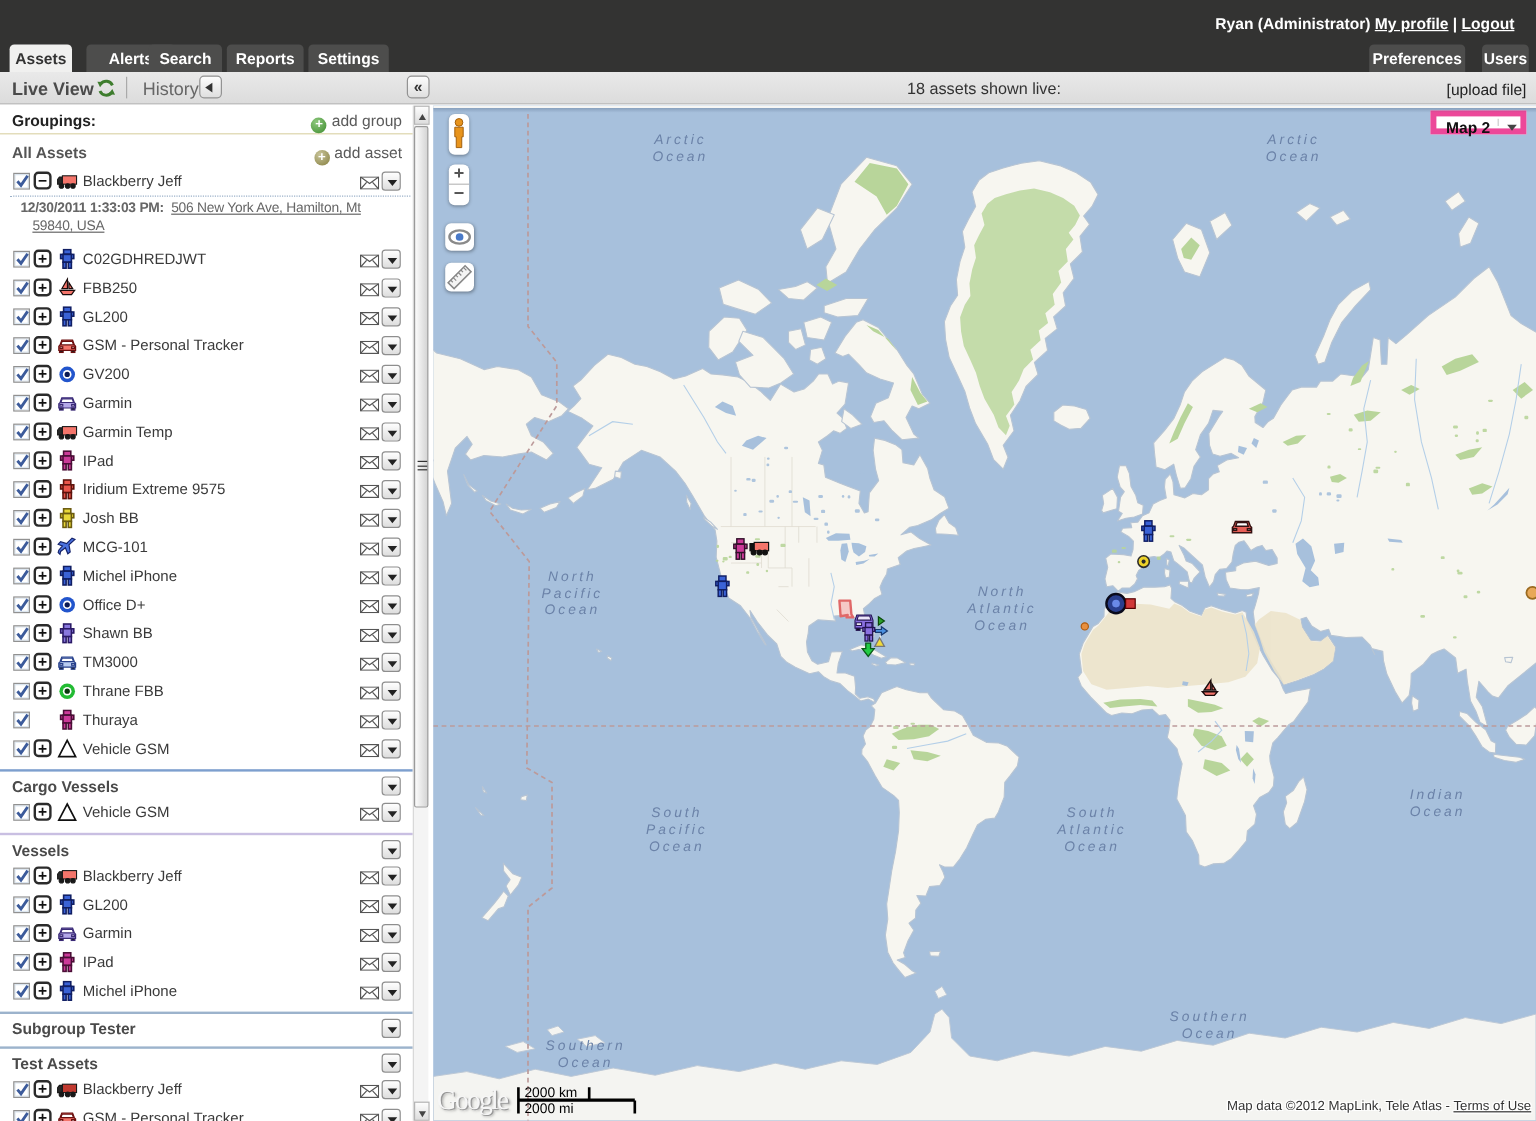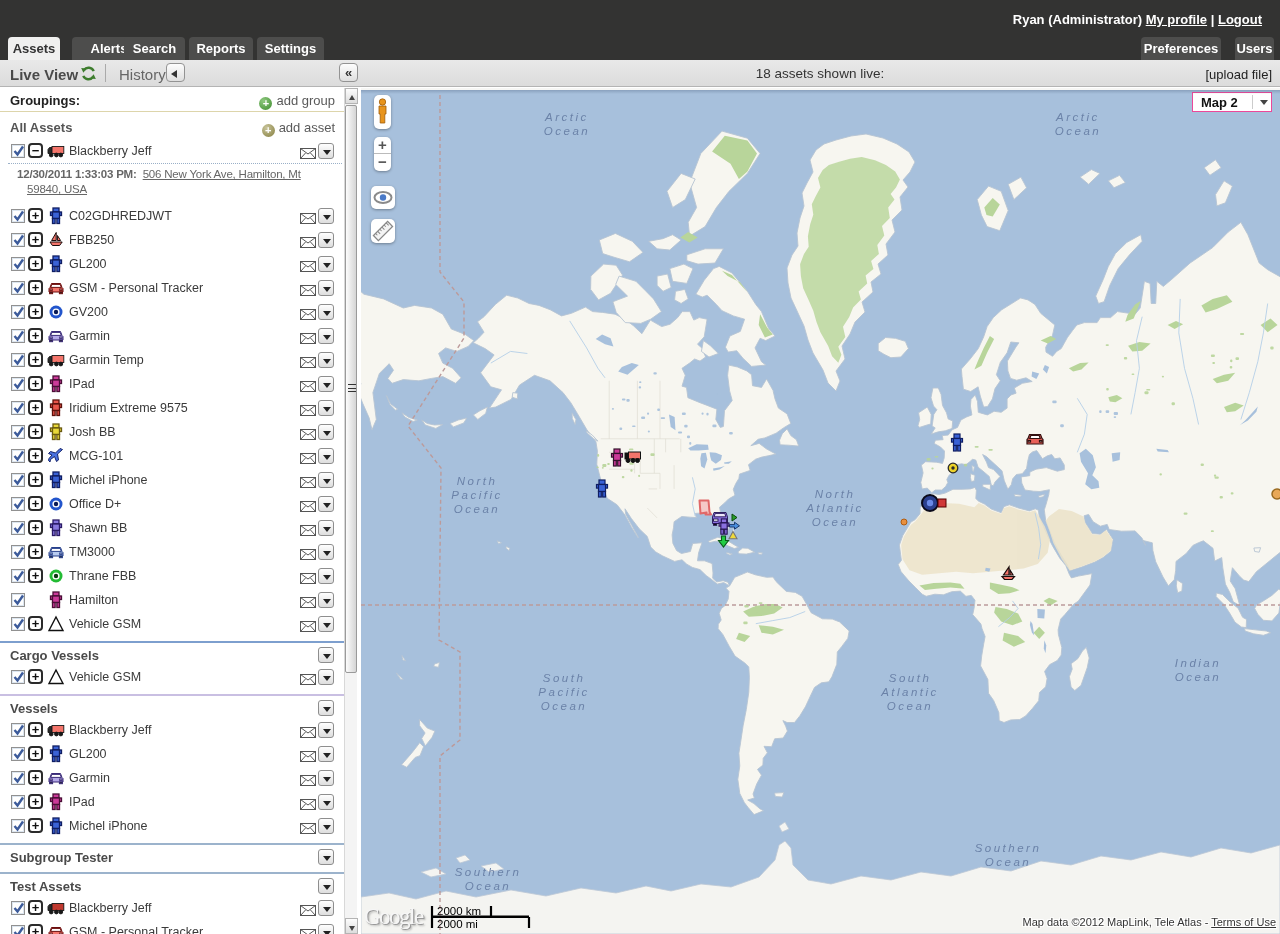--- a/index.html
+++ b/index.html
@@ -50,21 +50,21 @@
 #sthumb{position:absolute;left:0px;top:17px;width:12px;height:568px;
  background:linear-gradient(90deg,#fcfcfc,#d5d5d5);border:1px solid #9a9a9a;border-radius:2px;}
 #sgrip{position:absolute;left:2px;top:278px;width:8px;height:8px;
  border-top:1px solid #333;border-bottom:1px solid #333;}
 #sgrip:after{content:"";position:absolute;left:0;top:3px;width:8px;border-top:1px solid #333;}
 #map{position:absolute;left:361px;top:88px;width:919px;height:846px;background:#a7c0dc;overflow:hidden;}
 .mlabel{position:absolute;color:#6b82a8;font-size:11.5px;font-style:italic;letter-spacing:2.5px;
  text-align:center;line-height:14px;white-space:pre;transform:translateX(-50%);}
 .mctl{position:absolute;background:#fff;border-radius:5px;box-shadow:0 1px 3px rgba(0,0,0,.35);}
 #map2{position:absolute;left:831px;top:4px;width:80px;height:20px;background:#fff;
- border:1px solid #ec4899;font-size:13px;font-weight:bold;color:#111;}
+ border:5px solid #ec4899;font-size:13px;font-weight:bold;color:#111;}
 #map2 .lbl{position:absolute;left:8px;top:2px;}
 #map2 .arr{position:absolute;right:3px;top:7px;border:4px solid transparent;border-top:5px solid #444;}
 #map2 .sep{position:absolute;right:18px;top:2px;bottom:2px;border-left:1px solid #ccc;}
 #glogo{position:absolute;left:3px;top:816px;font-family:"Liberation Serif",serif;
  font-size:23px;font-weight:normal;color:#f6f6f6;letter-spacing:-1.5px;
  text-shadow:1px 1px 0 #999,2px 2px 2px rgba(80,80,80,0.4);}
 #attrib{position:absolute;right:4px;top:828px;font-size:11px;color:#333;
  text-shadow:0 0 2px #fff,1px 1px 0 #fff,-1px -1px 0 #fff,1px -1px 0 #fff,-1px 1px 0 #fff;}
 #attrib a{color:#333;}
 #scale{position:absolute;left:69px;top:815px;}
@@ -495,21 +495,21 @@
         </span>
         <svg class="ric" viewBox="0 0 18 18">
           <g stroke="#4a0e36" stroke-width="1.3" fill="#cc3a99">
             <rect x="6" y="1" width="6" height="4"></rect>
             <rect x="3.5" y="5" width="11" height="3.5"></rect>
             <rect x="5.5" y="5" width="7" height="6.5"></rect>
             <rect x="5.5" y="11.5" width="2.6" height="5"></rect>
             <rect x="9.9" y="11.5" width="2.6" height="5"></rect>
           </g>
         </svg>
-        <span class="nm">Hamilton</span>
+        <span class="nm">Thuraya</span>
         <span class="env"><svg width="16" height="11" viewBox="0 0 16 11">
             <rect x="0.5" y="0.5" width="15" height="10" fill="#fff" stroke="#555" stroke-width="1"></rect>
             <path fill="none" stroke="#555" stroke-width="1" d="M0.5,0.5 L8,6 L15.5,0.5 M0.5,10.5 L5.5,5 M15.5,10.5 L10.5,5"></path>
           </svg></span>
         <span class="dd"></span>
       </div>
 <div class="row">
         <span class="cb">
           <svg width="14" height="14" viewBox="0 0 14 14">
             <path fill="none" stroke="#3c5b9b" stroke-width="2.4" d="M2.5,7 L5.5,10.5 L11,2.5"></path>

